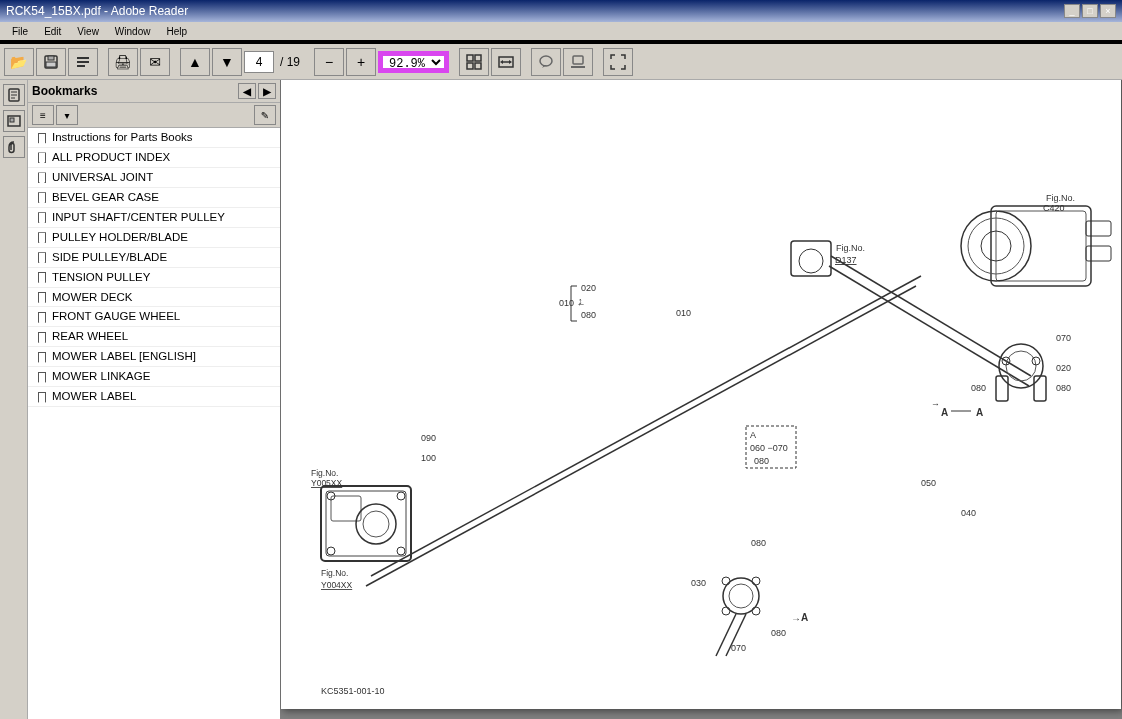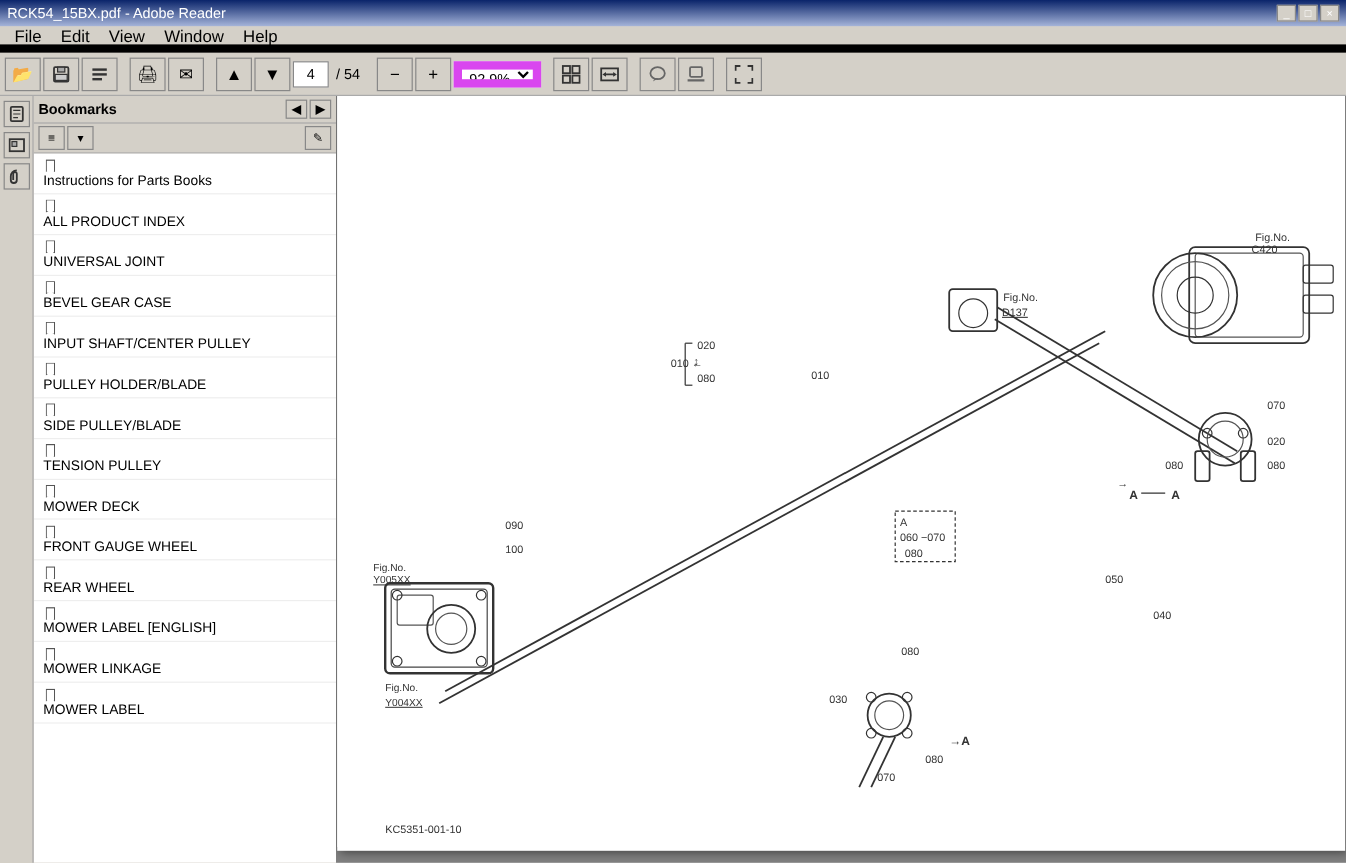--- a/index.html
+++ b/index.html
@@ -30,22 +30,22 @@
       cursor: pointer;
     }
 
     
     #menubar {
       background: #d4d0c8;
       height: 22px;
       display: flex;
       align-items: center;
       padding: 0 4px;
-      border-bottom: 7px solid #000000;
-      font-size: 14px;
+      border-bottom: 4px solid #000000;
+      font-size: 10px;
     }
     .menu-item {
       padding: 2px 8px;
       cursor: pointer;
     }
 
     
     #toolbar {
       background: #d4d0c8;
       height: 36px;
@@ -70,24 +70,25 @@
       text-align: center;
       font-size: 12px;
       background: white;
     }
     .page-total {
       font-size: 12px;
       padding: 0 4px;
     }
     .zoom-select {
       height: 22px;
-      border: 7px solid #d946ef;
+      border: 5px solid #d946ef;
       font-size: 12px;
       background: white;
       padding: 0 2px;
+      font-family: Liberation Mono, monospace;
     }
 
     
     #main {
       display: flex;
       height: calc(719px - 22px - 22px - 36px);
       background: #d4d0c8;
     }
 
     
@@ -163,21 +164,20 @@
       background: white;
     }
     .bm-item {
       display: flex;
       align-items: flex-start;
       padding: 2px 4px 2px 8px;
       cursor: pointer;
       font-size: 11.5px;
       line-height: 1.3;
       border-bottom: 1px solid #eee;
-      flex-direction: column;
     }
     .bm-icon {
       min-width: 12px; height: 12px;
       margin-right: 4px;
       margin-top: 2px;
       display: flex; align-items: center; justify-content: center;
     }
     .bm-bookmark-shape {
       width: 8px; height: 11px;
       border: 1.5px solid #555;
@@ -245,21 +245,21 @@
         <rect x="2" y="11" width="8" height="2" fill="#333"></rect>
       </svg>
   </div>
   <div class="tb-separator"></div>
   <div class="tb-btn" title="Print">🖨</div>
   <div class="tb-btn" title="Email">✉</div>
   <div class="tb-separator"></div>
   <div class="tb-btn" title="Previous Page">▲</div>
   <div class="tb-btn" title="Next Page">▼</div>
   <input class="page-input" type="text" value="4" style="">
-  <span class="page-total">/ 54</span>
+  <span class="page-total">/ 19</span>
   <div class="tb-separator"></div>
   <div class="tb-btn" title="Zoom Out">−</div>
   <div class="tb-btn" title="Zoom In">+</div>
   <select class="zoom-select">
     <option>92.9%</option>
     <option>50%</option>
     <option>75%</option>
     <option>100%</option>
     <option>125%</option>
   </select>

